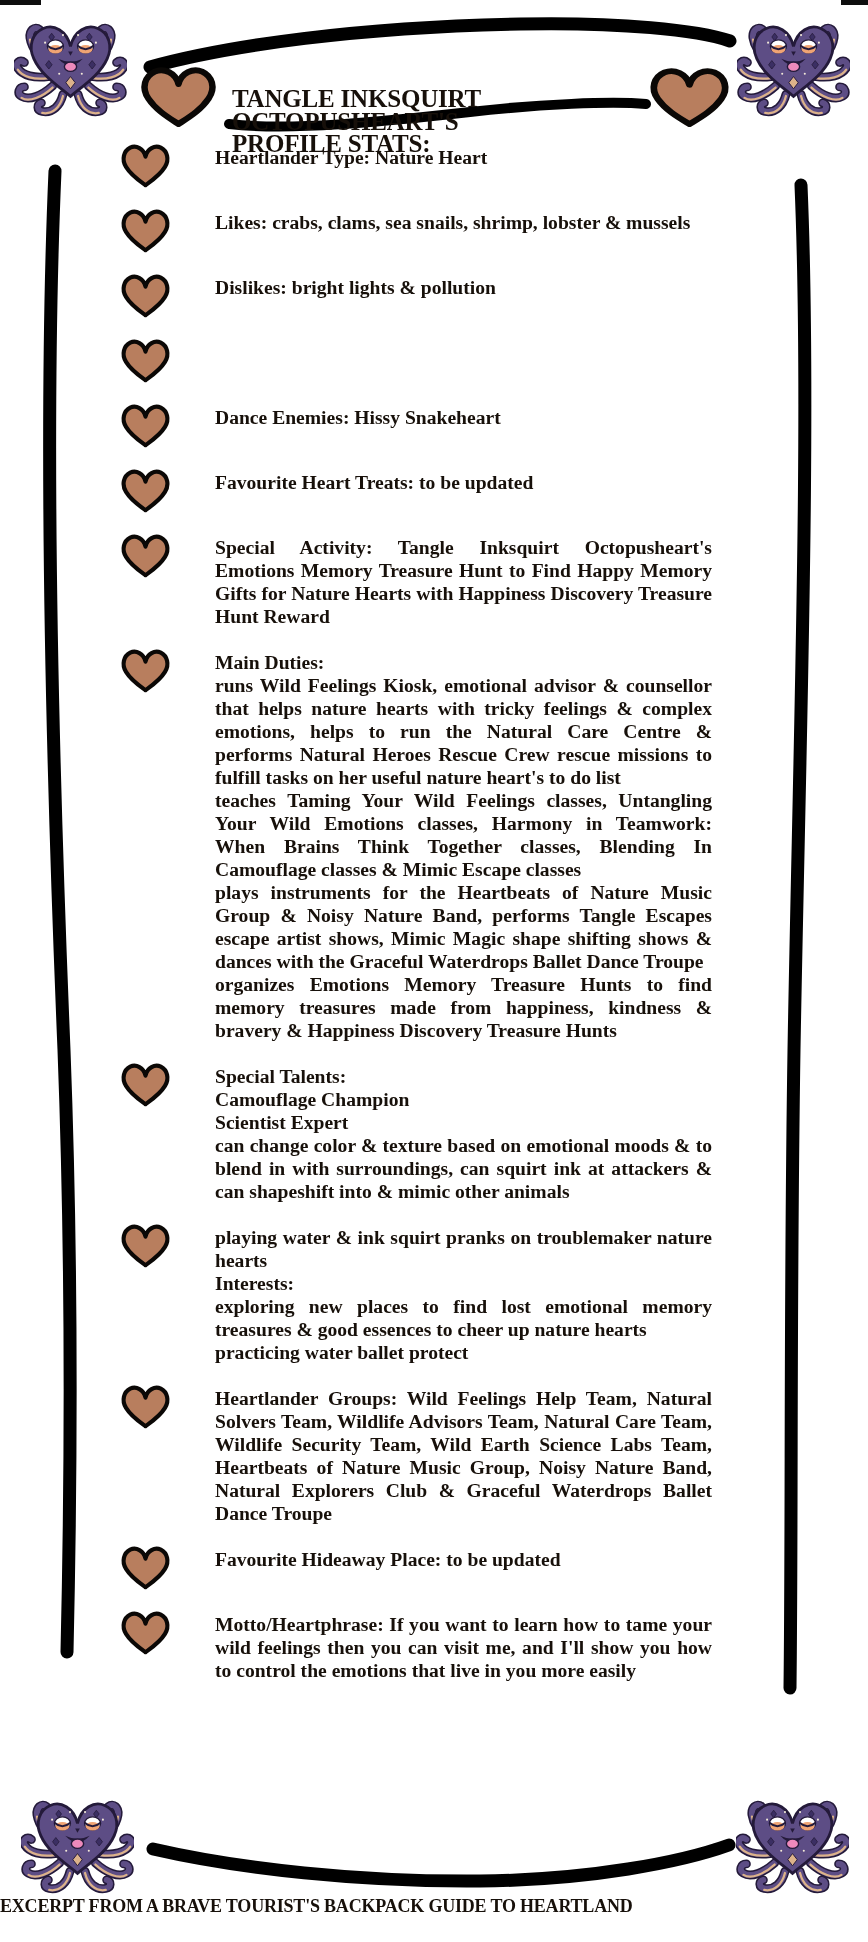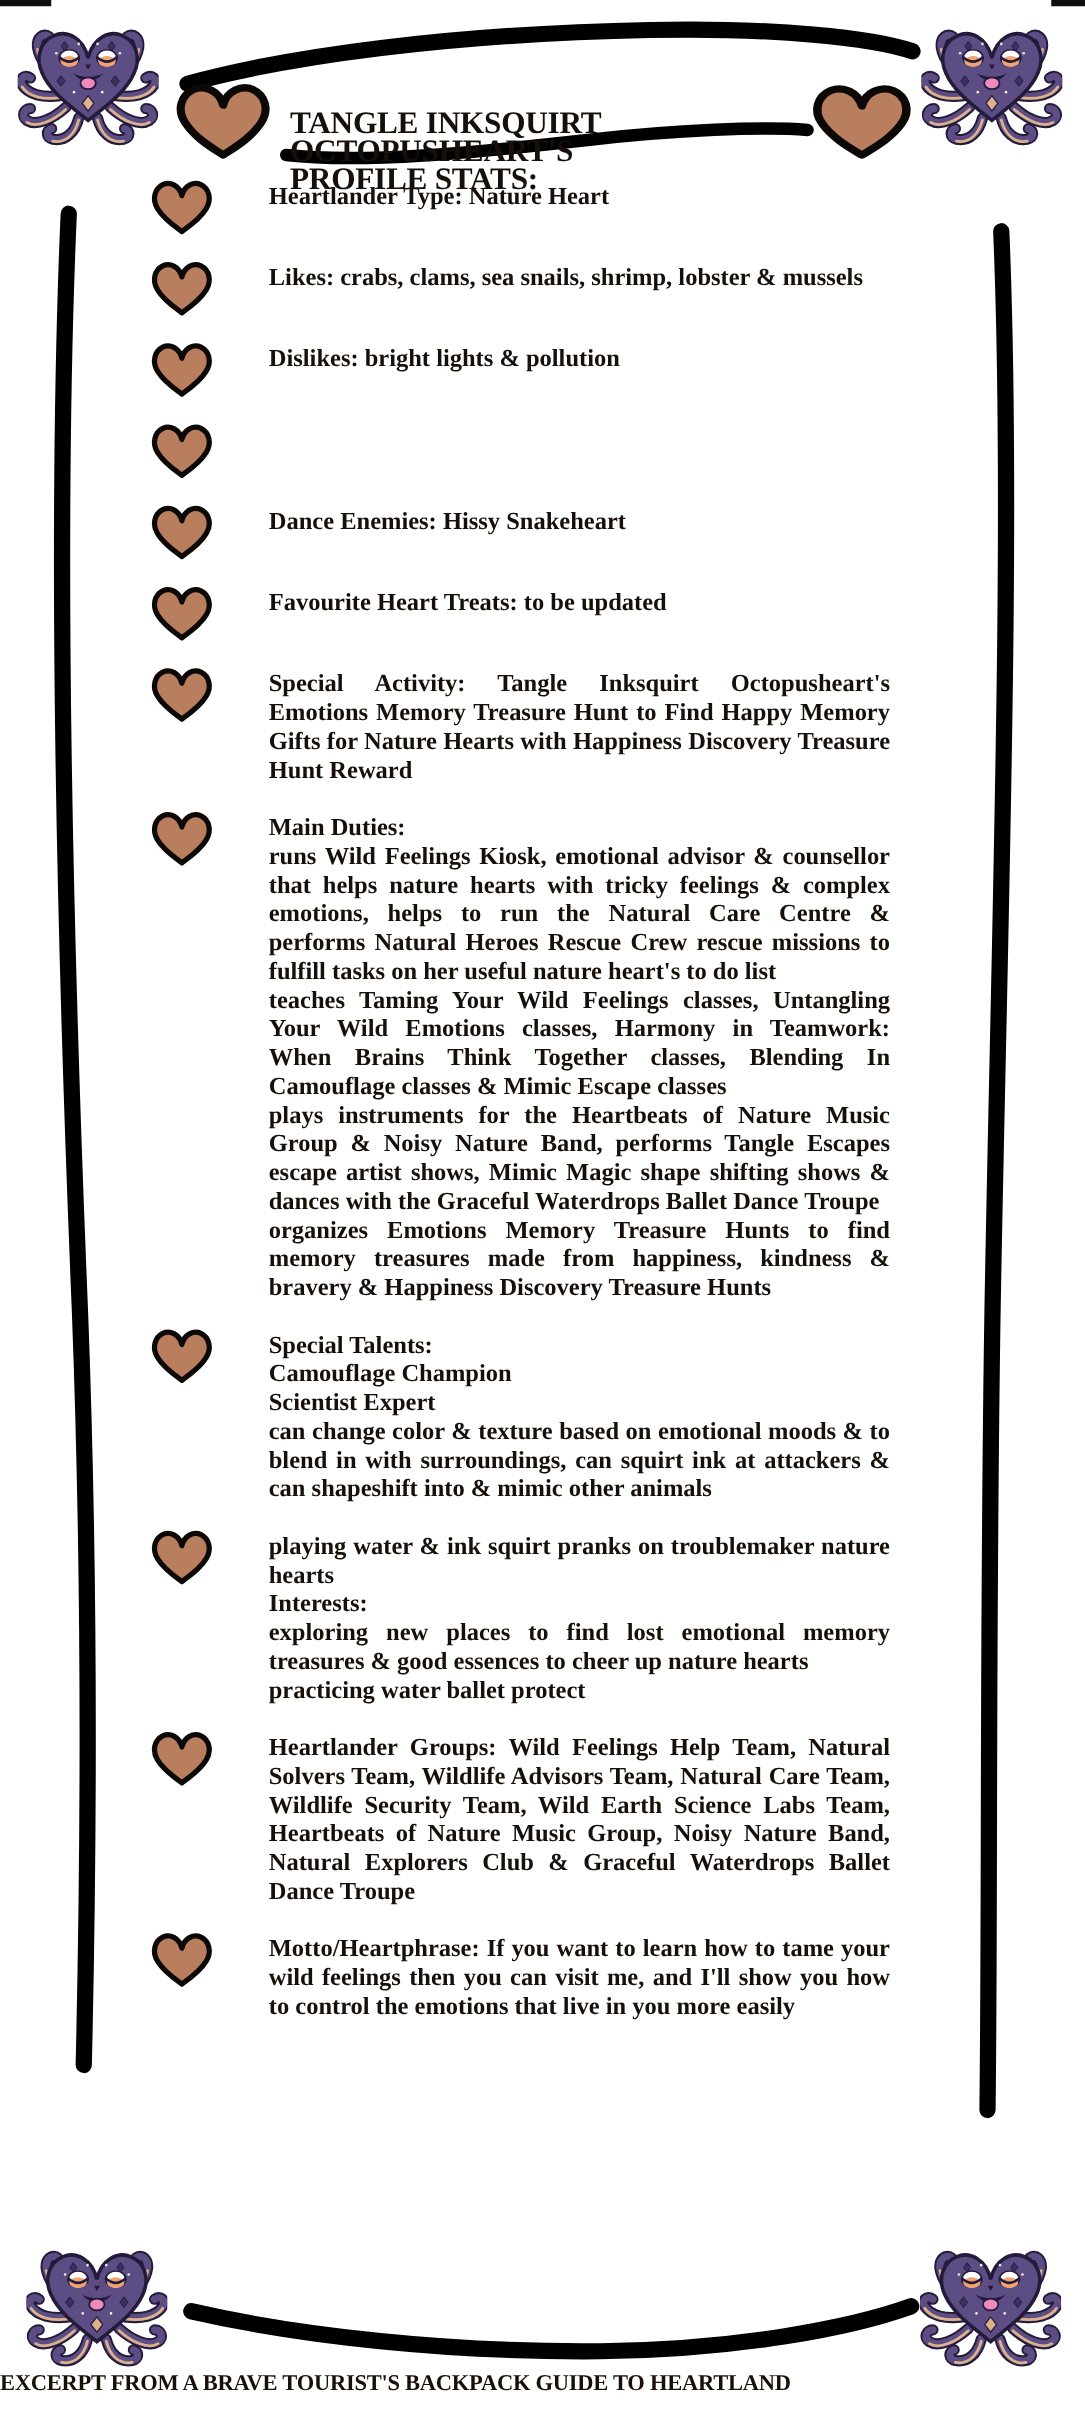--- a/index.html
+++ b/index.html
@@ -246,20 +246,28 @@
 
   <div class="item">
     <svg class="bullet" viewBox="0 0 110 96" preserveAspectRatio="none">
         <use href="#heart-sym" xlink:href="#heart-sym"></use>
       </svg>
     <div class="item-text">
         <div class="para">Heartlander Groups: Wild Feelings Help Team, Natural Solvers Team, Wildlife Advisors Team, Natural Care Team, Wildlife Security Team, Wild Earth Science Labs Team, Heartbeats of Nature Music Group, Noisy Nature Band, Natural Explorers Club &amp; Graceful Waterdrops Ballet Dance Troupe</div>
       </div>
   </div>
 
+  <div class="item">
+    <svg class="bullet" viewBox="0 0 110 96" preserveAspectRatio="none">
+        <use href="#heart-sym" xlink:href="#heart-sym"></use>
+      </svg>
+    <div class="item-text">
+        <div class="para">Favourite Hideaway Place: to be updated</div>
+      </div>
+  </div>
 
   <div class="item">
     <svg class="bullet" viewBox="0 0 110 96" preserveAspectRatio="none">
         <use href="#heart-sym" xlink:href="#heart-sym"></use>
       </svg>
     <div class="item-text">
         <div class="para">Motto/Heartphrase: If you want to learn how to tame your wild feelings then you can visit me, and I'll show you how to control the emotions that live in you more easily</div>
       </div>
   </div>
 </div>

